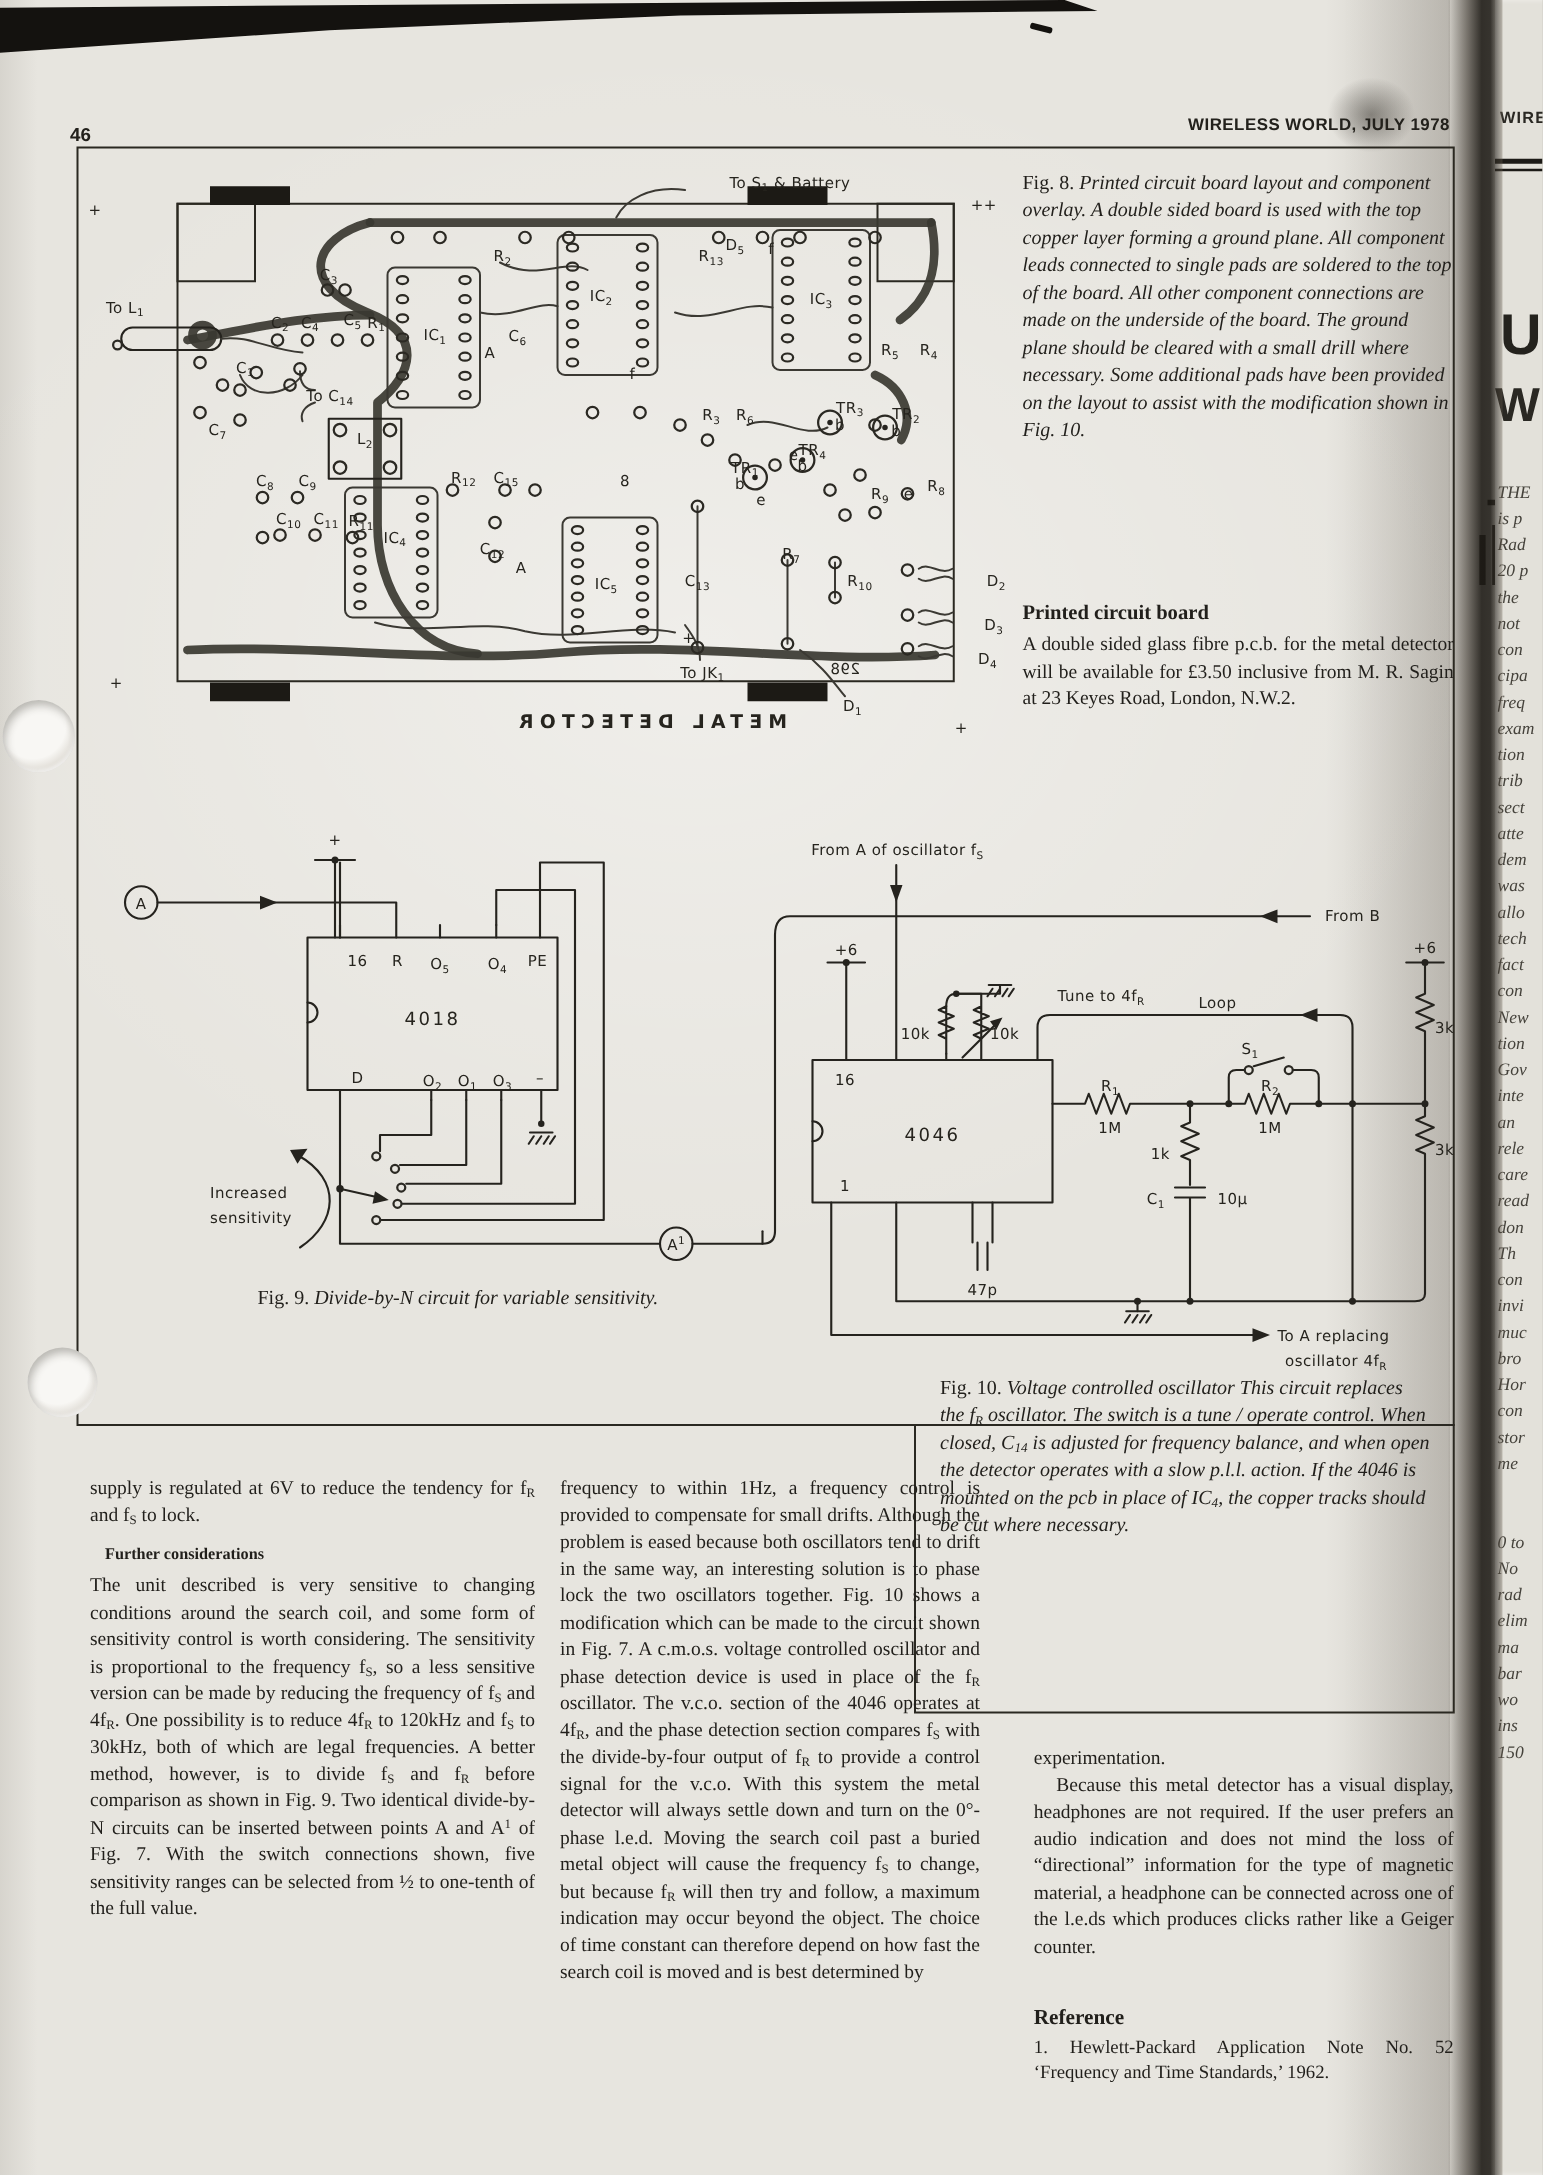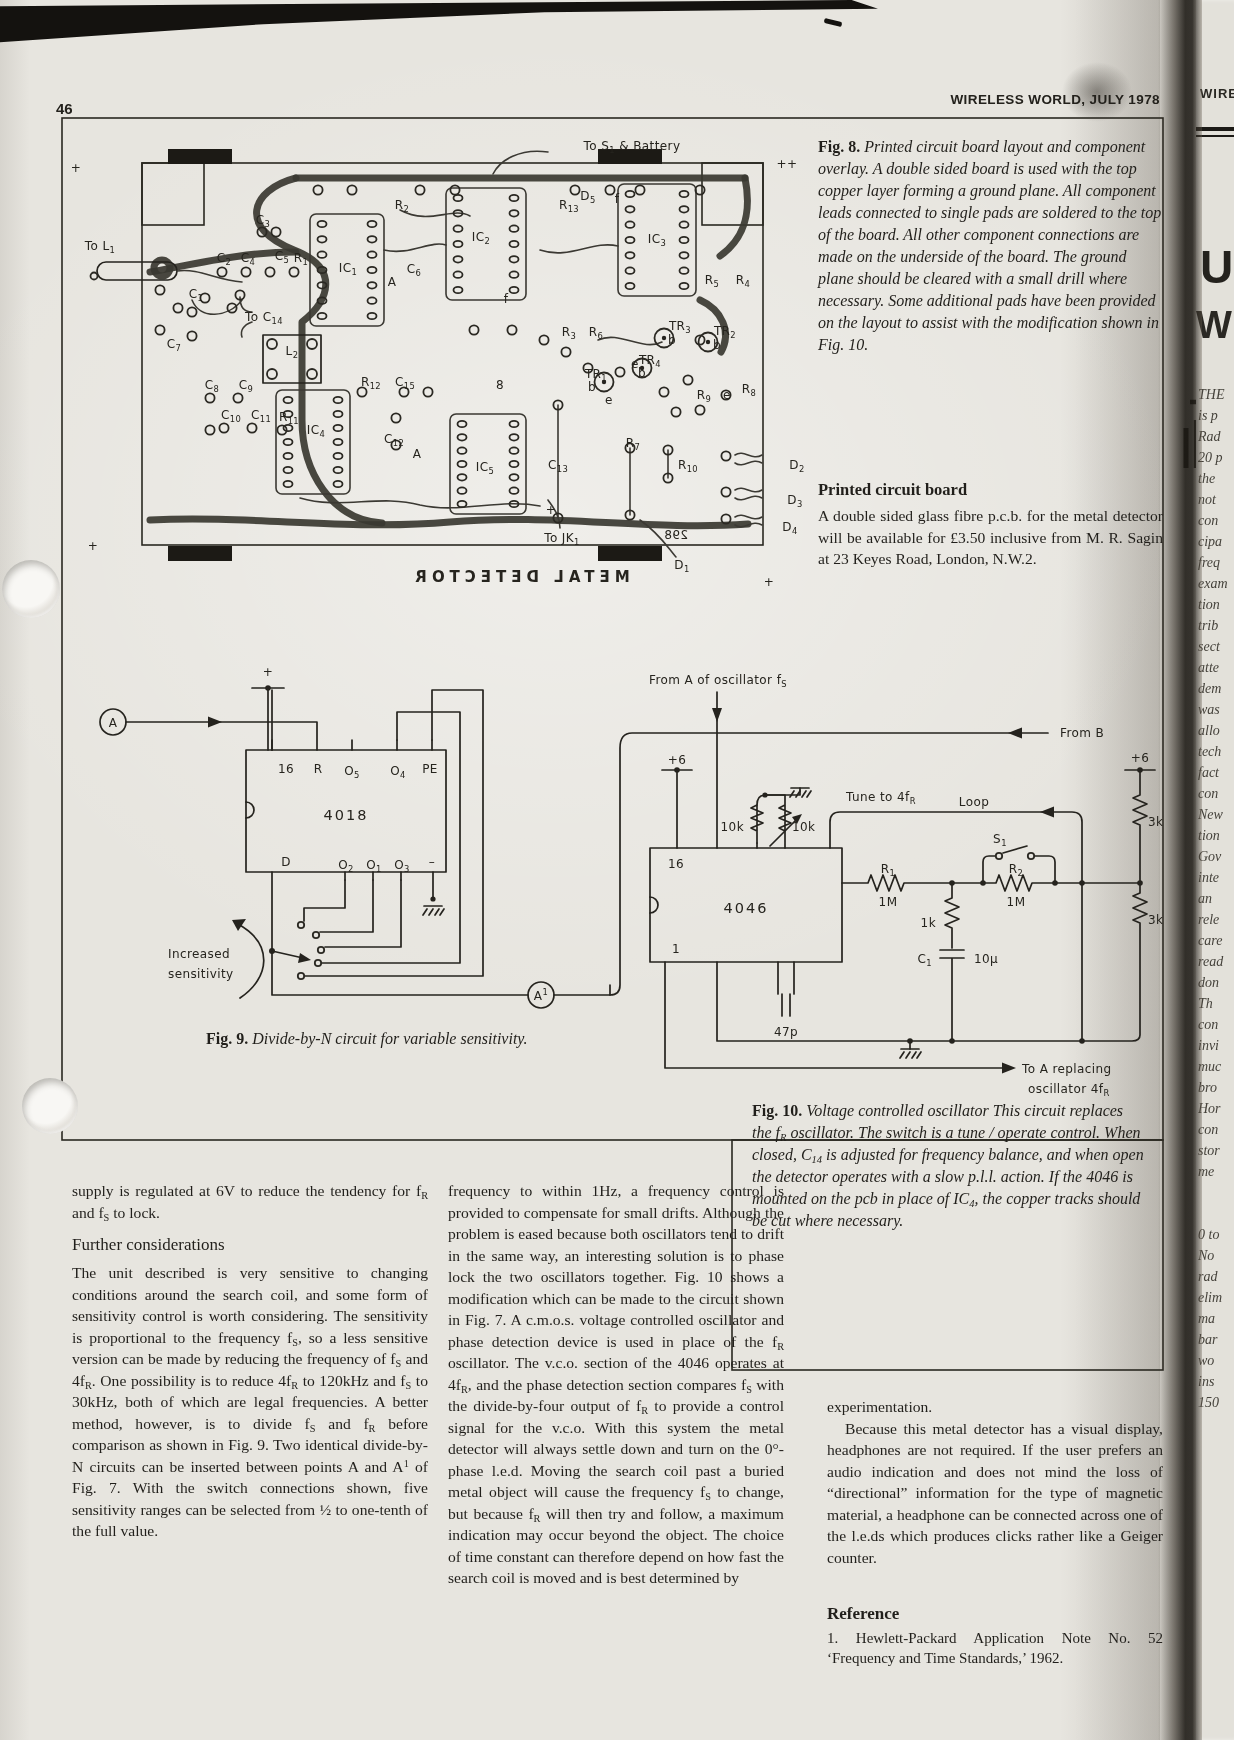--- a/index.html
+++ b/index.html
@@ -28,24 +28,24 @@
   #prefold{left:1060px;top:0;width:100px;height:1740px;
     background:linear-gradient(to right, rgba(60,52,42,0), rgba(60,52,42,.18));}
   #next-page{left:1196px;top:0;width:38px;height:1740px;background:#e3e1da;
     box-shadow:inset 3px 0 4px rgba(255,255,255,.5);}
   
   .hdr{font-family:"Liberation Sans",sans-serif;font-weight:bold;color:#23211c;}
   #page-number{left:56px;top:72px;font-size:15px;margin-top:28px;}
   #journal-title{left:760px;top:92px;width:400px;text-align:right;font-size:13.5px;letter-spacing:.4px;}
   
   .cap{font-style:italic;font-size:16px;line-height:22px;}
-  .cap b{font-style:normal;font-weight:bold;}
+  .cap b{font-style:normal;font-weight:normal;}
   .bodytext{font-size:15.6px;line-height:21.5px;text-align:justify;}
   .indent{text-indent:18px;}
-  .colhead{font-weight:normal;font-size:17px;margin:12px 0 7px 0;}
+  .colhead{font-weight:bold;font-size:13px;margin:12px 0 7px 12px;}
   sub{font-size:66%;line-height:0;vertical-align:-0.25em;}
   sup{font-size:66%;line-height:0;vertical-align:0.45em;}
   #fig8-caption{left:818px;top:136px;width:346px;}
   #pcb-note-head{left:818px;top:480px;width:346px;font-weight:bold;font-size:16.5px;}
   #pcb-note-body{left:818px;top:505px;width:345px;}
   #fig9-caption{left:206px;top:1028px;width:330px;}
   #fig10-caption{left:752px;top:1100px;width:392px;}
   #col-1{left:72px;top:1180px;width:356px;}
   #col-2{left:448px;top:1180px;width:336px;}
   #col-3{left:827px;top:1396px;width:336px;}

